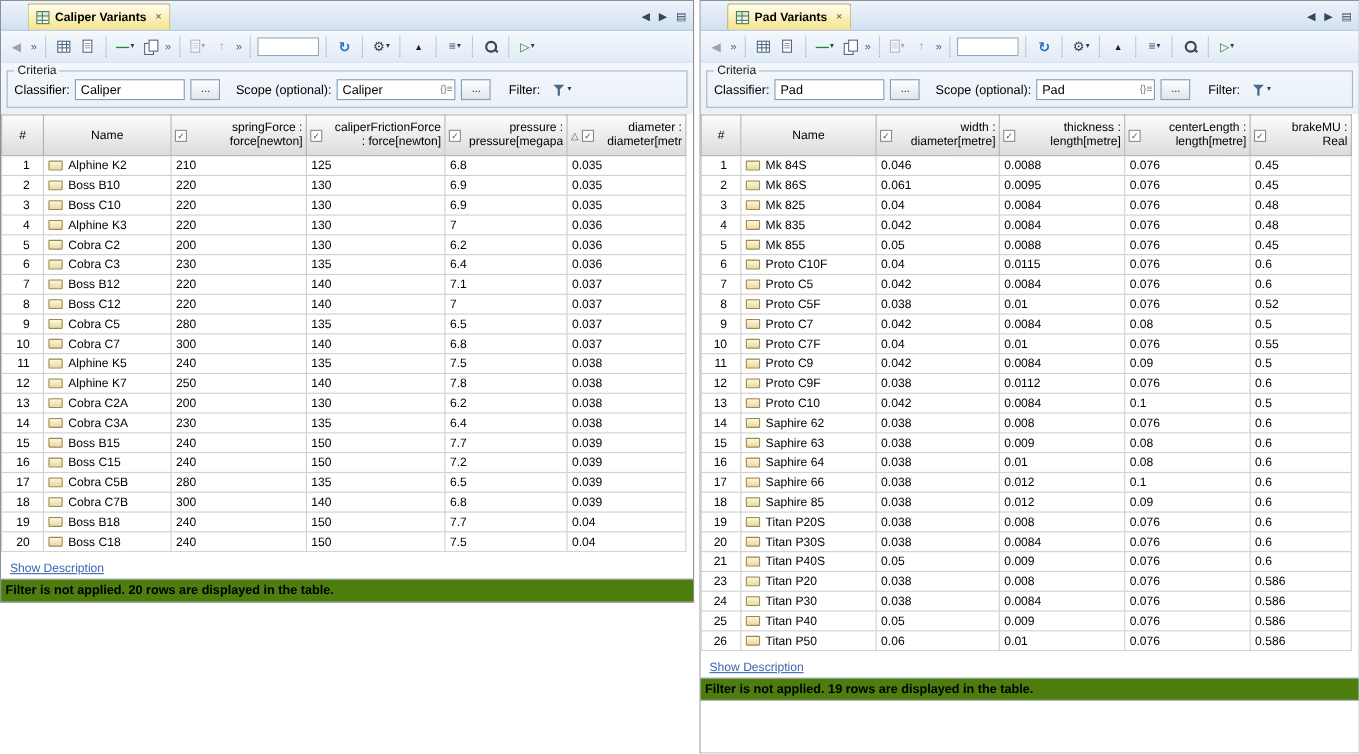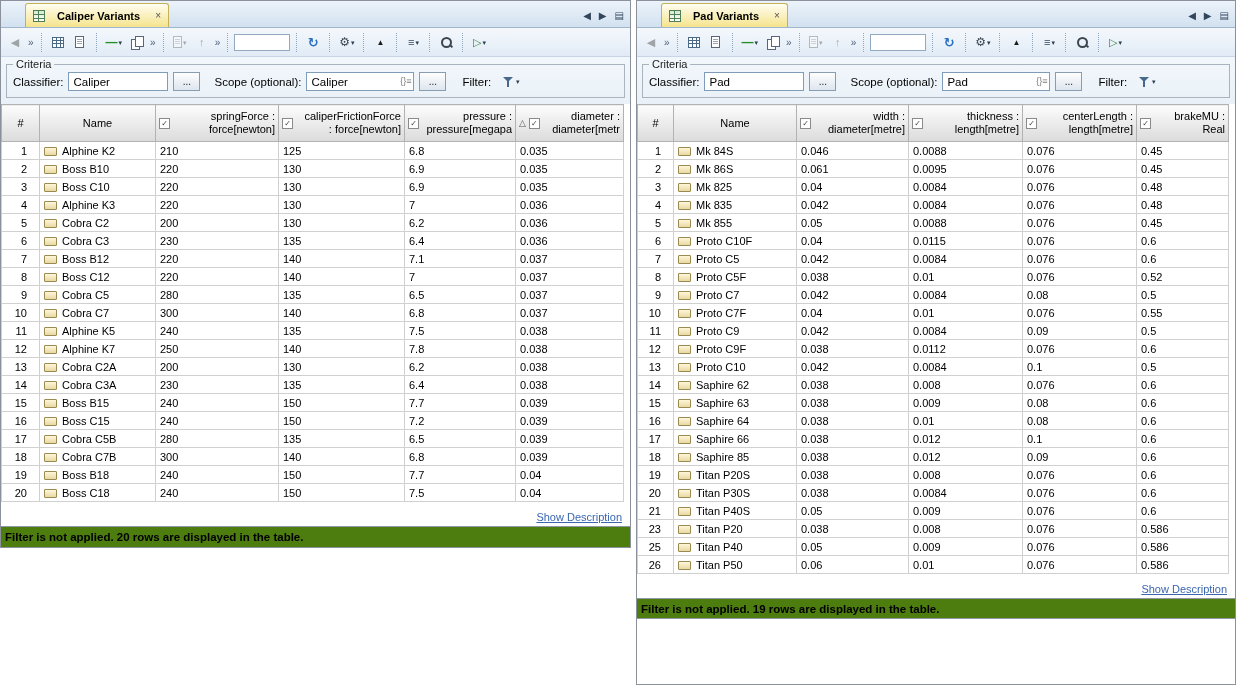--- a/index.html
+++ b/index.html
@@ -5,21 +5,21 @@
   *{box-sizing:border-box;margin:0;padding:0}
   html,body{width:1236px;height:685px;overflow:hidden}
   body{font-family:"Liberation Sans","DejaVu Sans",sans-serif;background:#fff;color:#000}
   .workspace{display:flex;gap:5px;width:1236px;height:685px;align-items:flex-start}
   .panel{border:1px solid #8a919b;background:#fff;display:flex;flex-direction:column}
   .pleft{width:631px;height:auto}
   .pright{width:600px;height:685px}
 
   
   .tabbar{height:27px;background:linear-gradient(#ecf3fa,#d2e1f0);border-bottom:1px solid #9fb6cd;display:flex;align-items:flex-end;padding:0 6px;flex-shrink:0}
-  .tab{height:24px;display:flex;align-items:center;gap:12px;padding:0 7px;margin-left:18px;background:linear-gradient(#fffdf0,#f5e48d);border:1px solid #c5b159;border-bottom:none;border-radius:3px 3px 0 0;cursor:default}
+  .tab{height:24px;display:flex;align-items:center;gap:5px;padding:0 7px;margin-left:18px;background:linear-gradient(#fffdf0,#f5e48d);border:1px solid #c5b159;border-bottom:none;border-radius:3px 3px 0 0;cursor:default}
   .tab-label{font-size:11px;font-weight:bold;white-space:nowrap}
   .tab-close{font-size:10px;color:#555;margin-left:3px;line-height:10px}
   .tab-icon{width:12px;height:12px;border:1px solid #4f8055;background:linear-gradient(#d2e9d4,#ffffff);position:relative;flex-shrink:0}
   .tab-icon::before{content:"";position:absolute;left:0;right:0;top:3px;height:1px;background:#4f8055;box-shadow:0 4px 0 #4f8055}
   .tab-icon::after{content:"";position:absolute;top:0;bottom:0;left:4px;width:1px;background:#4f8055}
   .tab-nav{margin-left:auto;display:flex;align-items:center;gap:8px;padding-bottom:6px;color:#33475c;font-size:10px}
   .tab-nav span{line-height:10px}
 
   
   .toolbar{height:29px;background:linear-gradient(#f4f8fc,#e1ebf6);border-bottom:1px solid #c7d5e4;display:flex;align-items:center;padding:0 4px;gap:2px;flex-shrink:0;overflow:hidden}
@@ -76,21 +76,21 @@
   .td-name{text-align:left}
   .td-val{text-align:left}
   .hwrap{display:flex;align-items:center;gap:3px;height:100%}
   .ic-colf{width:11px;height:11px;border:1px solid #8a8a8a;background:#fff;font-size:8px;line-height:10px;text-align:center;color:#444;flex-shrink:0}
   .hlines{flex:1;text-align:right;overflow:hidden}
   .hl{line-height:13px;white-space:nowrap;overflow:hidden}
   .sort{font-size:9px;color:#555;flex-shrink:0}
   .ic-inst{display:inline-block;vertical-align:-1px;margin-right:5px;width:13px;height:9px;border:1px solid #9a8a50;background:linear-gradient(#fdf7da,#e9d8a3);border-radius:1px}
 
   
-  .desc-strip{height:25px;display:flex;align-items:flex-end;justify-content:flex-end;padding:2px 8px 3px;border-bottom:1px solid #8f98a3;background:#fff;flex-shrink:0}
+  .desc-strip{height:25px;display:flex;align-items:flex-end;padding:2px 8px 3px;border-bottom:1px solid #8f98a3;background:#fff;flex-shrink:0}
   .show-desc{color:#3a66b0;font-size:11px;text-decoration:underline}
   .statusbar{height:20px;display:flex;align-items:center;padding:0 4px;font-size:11.5px;font-weight:bold;background:#4d7c0f;flex-shrink:0;white-space:nowrap;overflow:hidden}
   .pright .statusbar{border-bottom:1px solid #8f98a3}
   .filler{flex:1;background:#fff}
 </style>
 </head>
 <body>
 
 <div class="workspace">
 
@@ -723,20 +723,28 @@
             </tr>
             <tr>
               <td class="td-num">23</td>
               <td class="td-name"><span class="ic-inst"></span><span class="nm">Titan P20</span></td>
               <td class="td-val">0.038</td>
               <td class="td-val">0.008</td>
               <td class="td-val">0.076</td>
               <td class="td-val">0.586</td>
             </tr>
             <tr>
+              <td class="td-num">24</td>
+              <td class="td-name"><span class="ic-inst"></span><span class="nm">Titan P30</span></td>
+              <td class="td-val">0.038</td>
+              <td class="td-val">0.0084</td>
+              <td class="td-val">0.076</td>
+              <td class="td-val">0.586</td>
+            </tr>
+            <tr>
               <td class="td-num">25</td>
               <td class="td-name"><span class="ic-inst"></span><span class="nm">Titan P40</span></td>
               <td class="td-val">0.05</td>
               <td class="td-val">0.009</td>
               <td class="td-val">0.076</td>
               <td class="td-val">0.586</td>
             </tr>
             <tr>
               <td class="td-num">26</td>
               <td class="td-name"><span class="ic-inst"></span><span class="nm">Titan P50</span></td>

